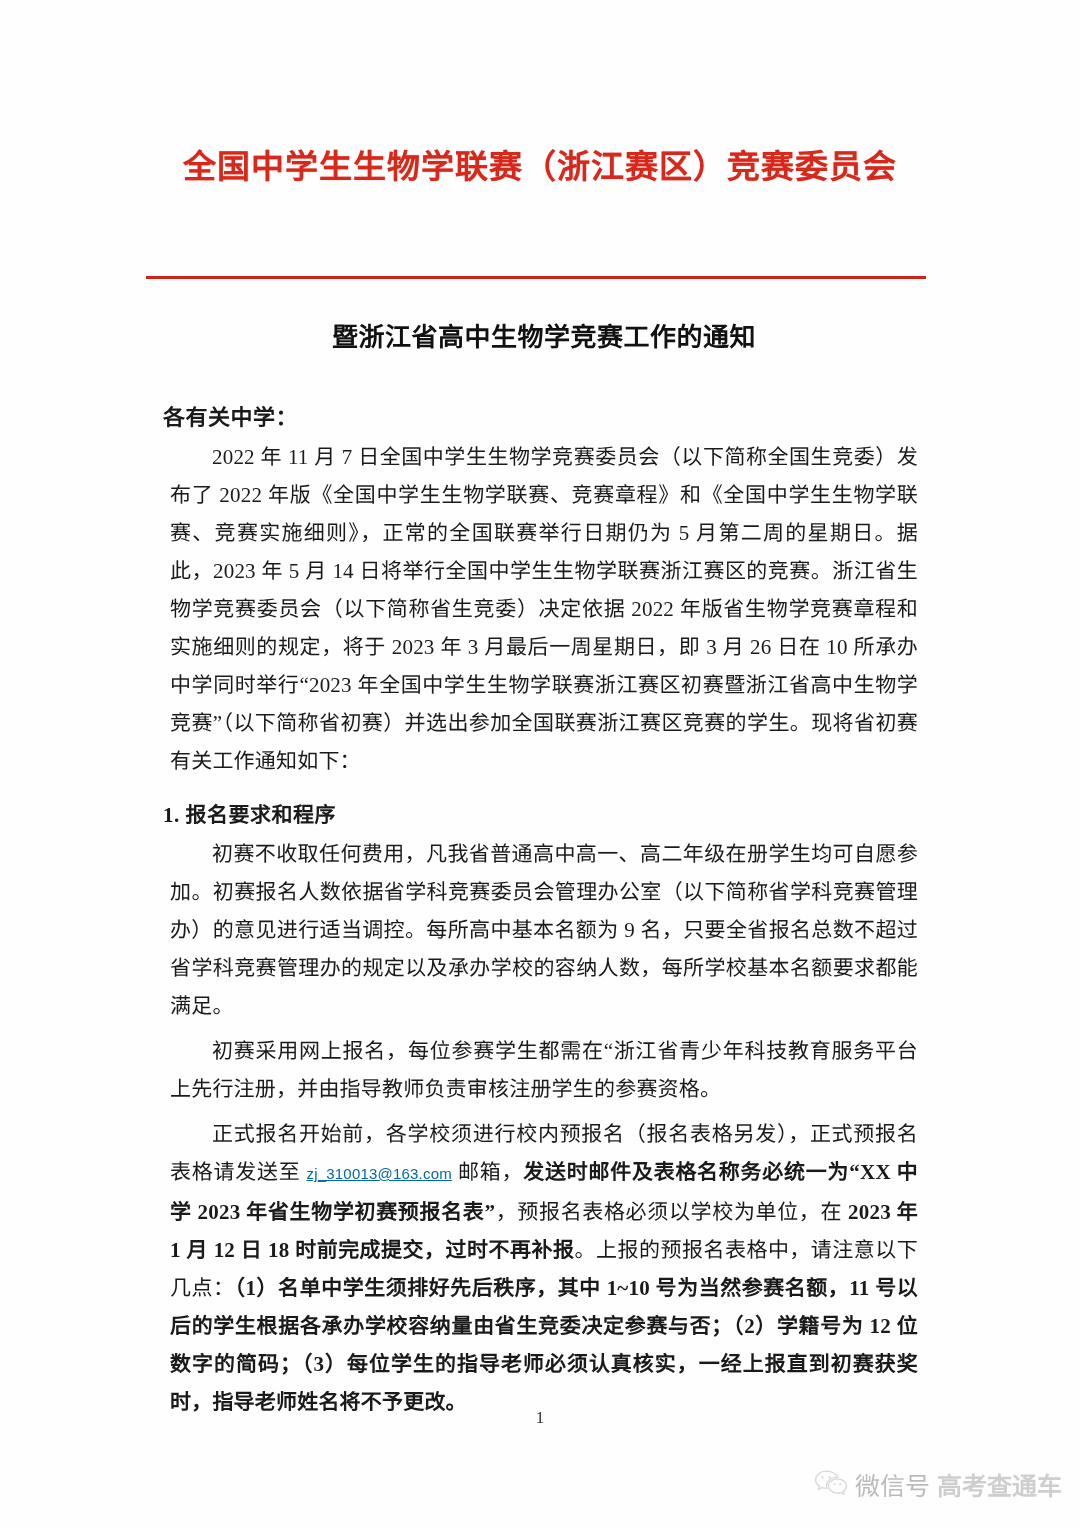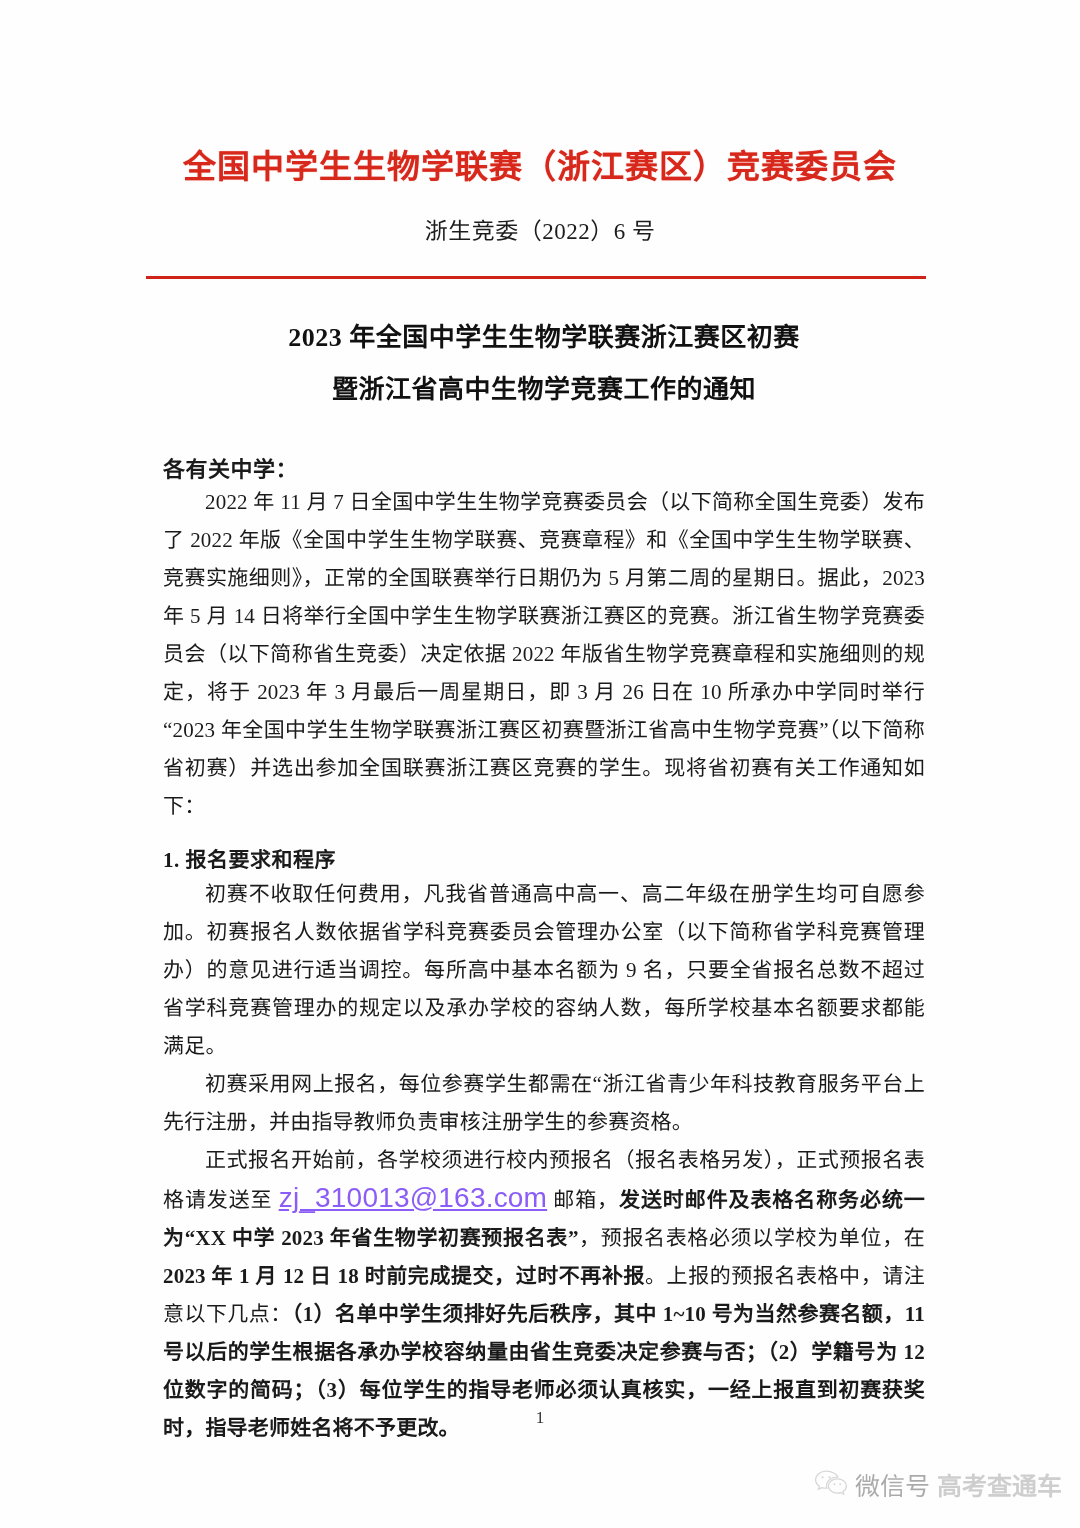--- a/index.html
+++ b/index.html
@@ -81,43 +81,43 @@
   .doc-title .line:last-child { margin-bottom: 0; }
 
   .salutation {
     margin-top: 48px;
     font-size: 22px;
     font-weight: bold;
     letter-spacing: 0.5px;
   }
 
   p.para {
-    margin: 0;
+    margin: 7px;
     font-size: 21px;
     line-height: 38px;
     text-align: justify;
     text-justify: inter-ideograph;
     text-indent: 2em;
     letter-spacing: 0.2px;
   }
 
   .section-heading {
     margin-top: 18px;
     margin-bottom: 2px;
     font-size: 21px;
     font-weight: bold;
     letter-spacing: 0.5px;
   }
 
   .bold { font-weight: bold; }
   .email-link {
     text-decoration: underline;
-    color: #8b5cf6;
-    font-family: "Liberation Sans", "DejaVu Sans", sans-serif;
-    font-size: 28px;
+    color: #0369a1;
+    font-family: "Liberation Sans", "DejaVu Sans", sans-serif;
+    font-size: 15px;
   }
 
   
   .page-number {
     position: absolute;
     left: 0;
     right: 0;
     top: 1408px;
     text-align: center;
     font-size: 17px;
@@ -130,49 +130,47 @@
     top: 1466px;
     display: flex;
     align-items: center;
     gap: 7px;
     opacity: 0.33;
     filter: grayscale(100%);
   }
   .watermark .wm-label {
     font-family: "Liberation Sans", "DejaVu Sans", sans-serif;
     font-size: 25px;
-    color: #000000;
+    color: #7f1d1d;
     letter-spacing: 0px;
     white-space: nowrap;
   }
   .watermark .wm-name {
     font-family: "Liberation Sans", "DejaVu Sans", sans-serif;
     font-size: 25px;
     font-weight: bold;
     color: #6e6e6e;
     white-space: nowrap;
     text-align: right;
   }
   .wechat-icon { display: block; }
 </style>
 </head>
 <body>
 
 <div class="page">
 
   <div class="masthead">
     <div class="masthead-title">全国中学生生物学联赛（浙江赛区）竞赛委员会</div>
-    <div class="doc-number">浙生竞委（2022）6 号</div>
   </div>
   <div class="red-rule"></div>
 
   <div class="content">
 
     <div class="doc-title">
-      <span class="line">2023 年全国中学生生物学联赛浙江赛区初赛</span>
       <span class="line">暨浙江省高中生物学竞赛工作的通知</span>
     </div>
 
     <div class="salutation">各有关中学：</div>
 
     <p class="para">2022 年 11 月 7 日全国中学生生物学竞赛委员会（以下简称全国生竞委）发布了 2022 年版《全国中学生生物学联赛、竞赛章程》和《全国中学生生物学联赛、竞赛实施细则》，正常的全国联赛举行日期仍为 5 月第二周的星期日。据此，2023 年 5 月 14 日将举行全国中学生生物学联赛浙江赛区的竞赛。浙江省生物学竞赛委员会（以下简称省生竞委）决定依据 2022 年版省生物学竞赛章程和实施细则的规定，将于 2023 年 3 月最后一周星期日，即 3 月 26 日在 10 所承办中学同时举行“2023 年全国中学生生物学联赛浙江赛区初赛暨浙江省高中生物学竞赛”（以下简称省初赛）并选出参加全国联赛浙江赛区竞赛的学生。现将省初赛有关工作通知如下：</p>
 
     <div class="section-heading">1. 报名要求和程序</div>
 
     <p class="para">初赛不收取任何费用，凡我省普通高中高一、高二年级在册学生均可自愿参加。初赛报名人数依据省学科竞赛委员会管理办公室（以下简称省学科竞赛管理办）的意见进行适当调控。每所高中基本名额为 9 名，只要全省报名总数不超过省学科竞赛管理办的规定以及承办学校的容纳人数，每所学校基本名额要求都能满足。</p>

